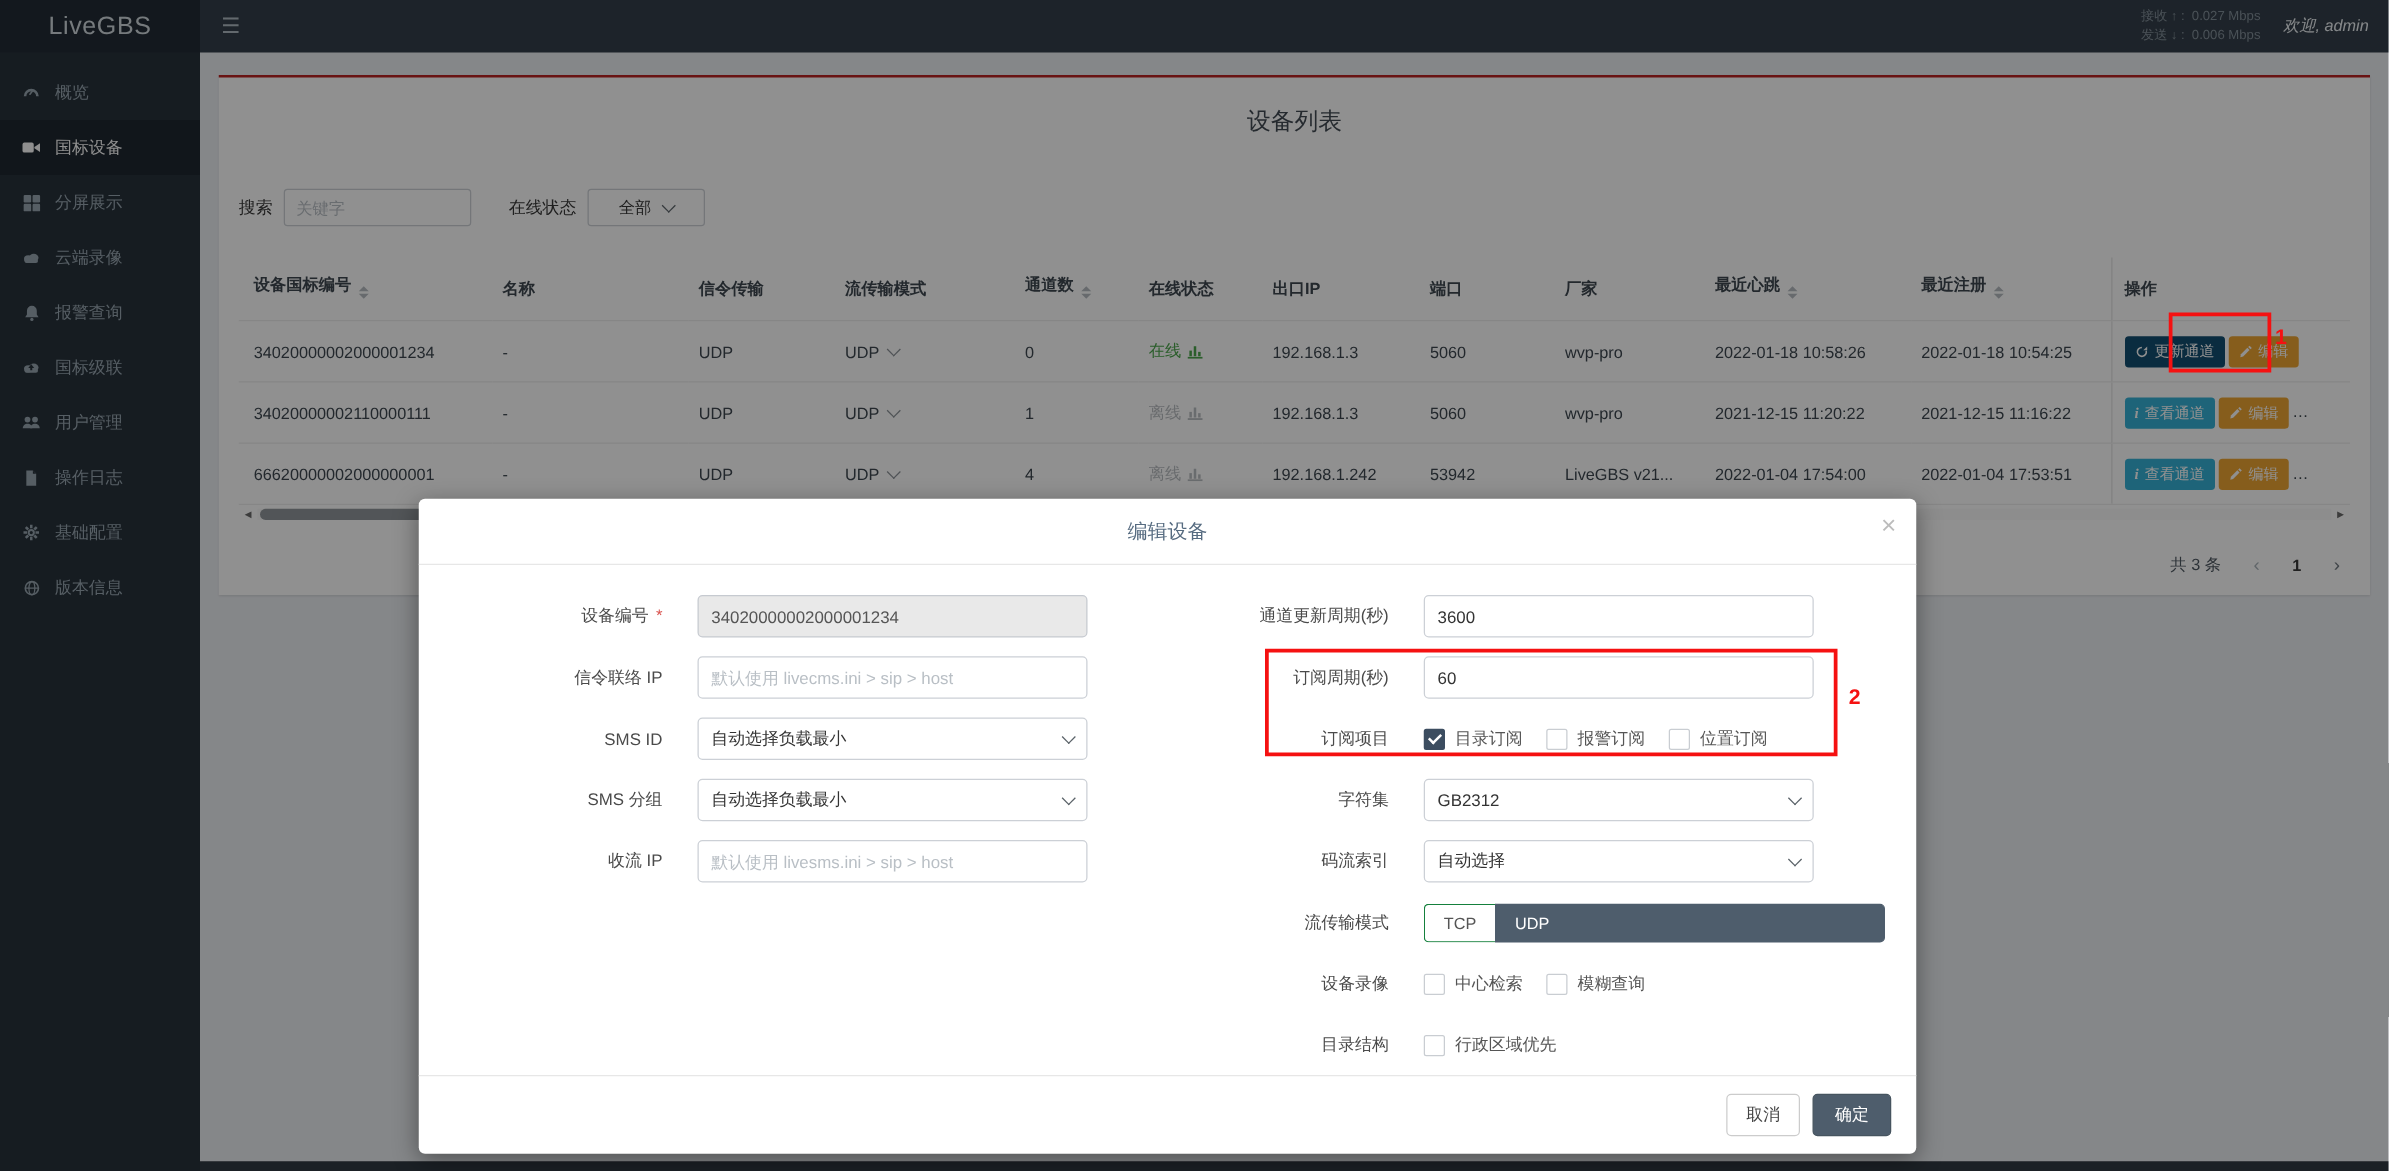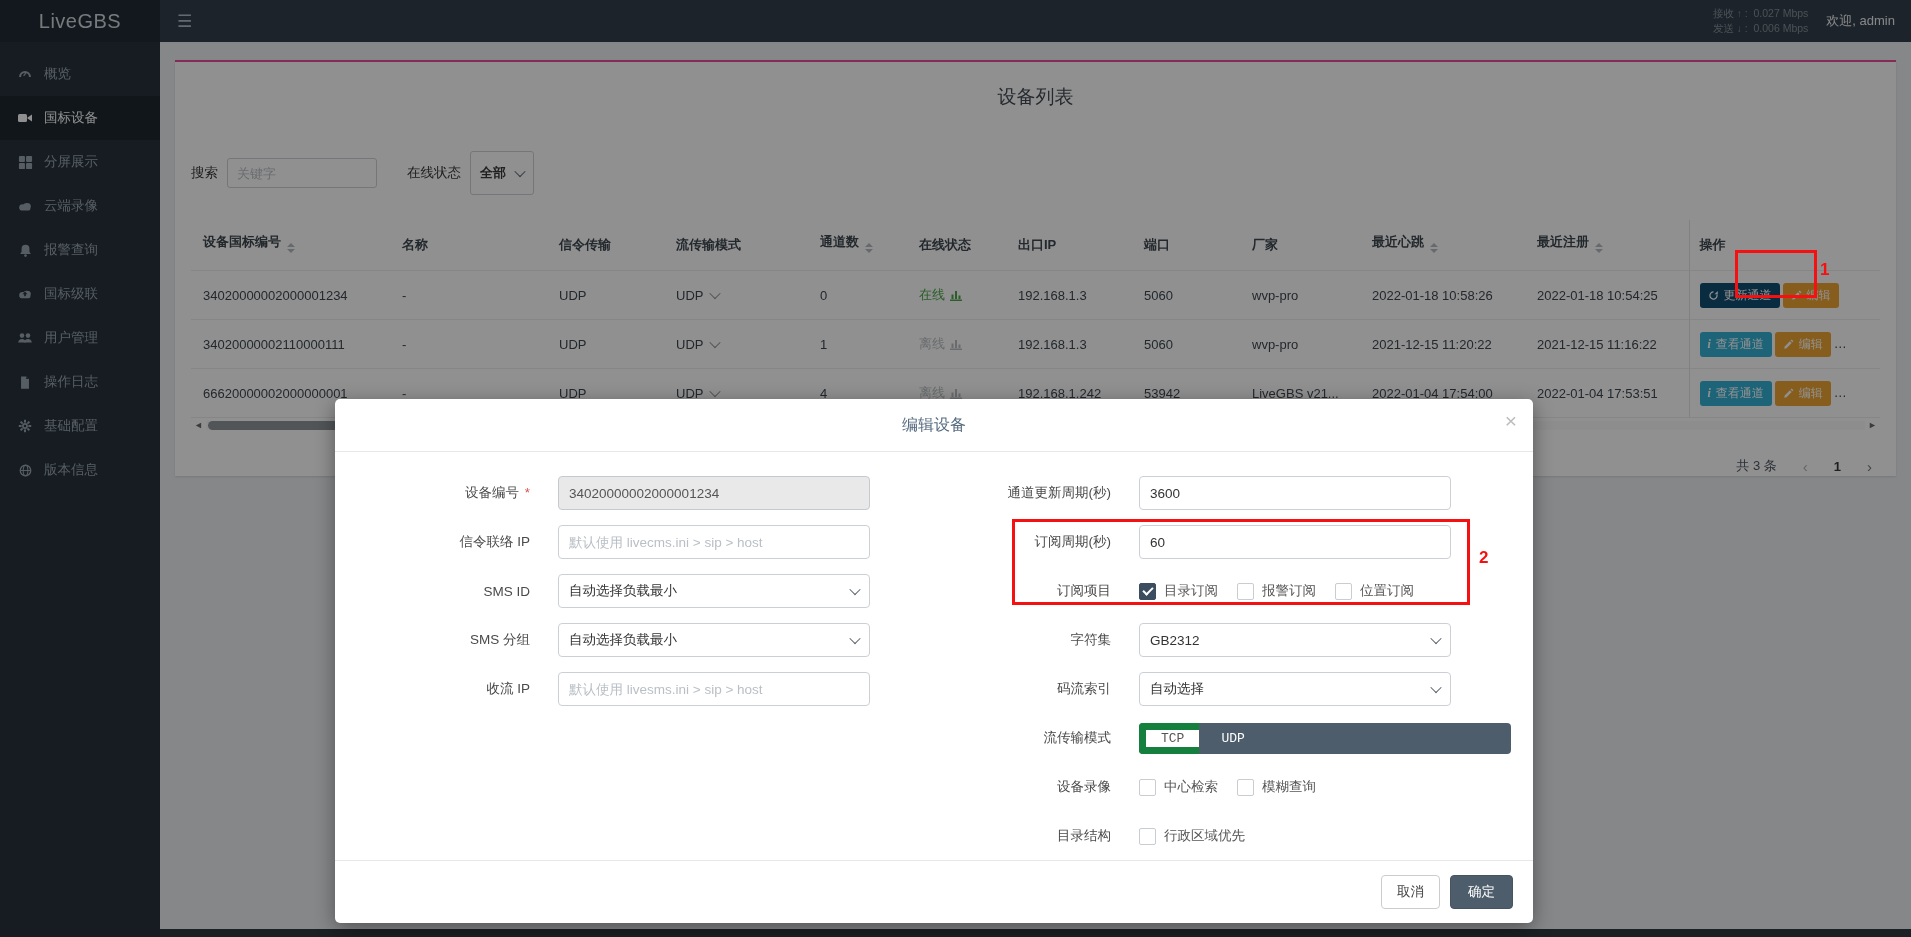--- a/index.html
+++ b/index.html
@@ -14,32 +14,32 @@
   .nav-item.active{background:#19222a;color:#fdfdfd;}
   .nav-item .ic{width:16px;height:16px;flex:none;display:flex;align-items:center;justify-content:center;}
   .nav-item svg{display:block;}
 
   
   .topbar{position:absolute;left:160px;right:0;top:0;height:42px;background:#2f3a45;display:flex;align-items:center;z-index:1;}
   .burger{color:#aeb9c2;font-size:17px;padding:0 17px;cursor:pointer;}
   .tb-spacer{flex:1;}
   .stats{text-align:right;font-size:10.5px;color:#7f8c97;line-height:1.4;}
   .stats .arrow{font-size:10px;}
-  .welcome{color:#e9eef2;font-size:13px;margin:0 16px 0 18px;white-space:nowrap;}
+  .welcome{color:#e9eef2;font-size:13px;margin:0 16px 0 18px;white-space:nowrap;font-style:italic;}
 
   
   .main{position:absolute;left:160px;top:42px;right:0;bottom:0;background:#eceff3;}
-  .panel{position:absolute;left:15px;right:15px;top:18px;height:414px;background:#fff;border-top:2px solid #ec4899;box-shadow:0 1px 2px rgba(0,0,0,.12);}
+  .panel{position:absolute;left:15px;right:15px;top:18px;height:414px;background:#fff;border-top:2px solid #b91c1c;box-shadow:0 1px 2px rgba(0,0,0,.12);}
   .panel-title{text-align:center;font-size:19px;color:#3d464f;margin-top:22px;}
   .toolbar{display:flex;align-items:center;margin:41px 0 0 16px;font-size:13.5px;color:#333;}
   .toolbar .lbl{margin-right:9px;}
   .txt-s{width:150px;height:30px;border:1px solid #ccd0d6;border-radius:3px;padding:0 9px;font-size:13px;color:#333;box-sizing:border-box;outline:none;font-family:inherit;}
   .txt-s::placeholder{color:#b9bfc5;}
   .status-lbl{margin-left:30px;margin-right:9px;}
-  .selbox{height:44px;border:1px solid #ccd0d6;border-radius:3px;display:inline-flex;align-items:center;justify-content:space-between;padding:0 9px;font-size:13px;color:#333;background:#fff;cursor:pointer;box-sizing:border-box;gap:10px;font-weight:bold;}
+  .selbox{height:30px;border:1px solid #ccd0d6;border-radius:3px;display:inline-flex;align-items:center;justify-content:space-between;padding:0 24px;font-size:13px;color:#333;background:#fff;cursor:pointer;box-sizing:border-box;gap:10px;}
   .chev{width:7px;height:7px;border-right:1.6px solid #5a6268;border-bottom:1.6px solid #5a6268;transform:rotate(45deg) translate(-1px,-1px);display:inline-block;}
 
   
   .table-wrap{margin:25px 16px 0;}
   table{width:100%;table-layout:fixed;border-collapse:collapse;font-size:13px;color:#39434c;}
   th{text-align:left;font-weight:bold;padding:13px 8px;white-space:nowrap;}
   td{padding:0 8px;height:48px;border-top:1px solid #ededed;white-space:nowrap;overflow:hidden;text-overflow:ellipsis;}
   th:first-child,td:first-child{padding-left:12px;}
   th.opcol,td.opcol{border-left:1px solid #e4e4e4;padding-left:10px;}
   .sort{display:inline-flex;flex-direction:column;margin-left:6px;vertical-align:-1px;}
@@ -86,21 +86,21 @@
   .req{color:#d9534f;margin-left:2px;}
   .txt{width:312px;height:34px;border:1px solid #ccd0d6;border-radius:4px;padding:0 10px;font-size:13.5px;color:#333;box-sizing:border-box;outline:none;font-family:inherit;background:#fff;}
   .txt::placeholder{color:#b9bfc5;}
   .txt:disabled{background:#e9e9e9;color:#555;border-color:#c6cad0;}
   .sel{width:312px;height:34px;border:1px solid #ccd0d6;border-radius:4px;display:flex;align-items:center;justify-content:space-between;padding:0 10px;font-size:13.5px;color:#333;box-sizing:border-box;cursor:pointer;background:#fff;}
   .cb{width:15px;height:15px;border:1px solid #c9cdd2;border-radius:2px;background:#fff;display:inline-block;position:relative;flex:none;cursor:pointer;}
   .cb.checked{background:#3c4d60;border-color:#3c4d60;}
   .cb.checked::after{content:"";position:absolute;left:4.5px;top:1.5px;width:4px;height:8px;border:solid #fff;border-width:0 2px 2px 0;transform:rotate(45deg);}
   .cb-label{font-size:13.5px;color:#555;margin:0 19px 0 8px;}
   .seg{display:inline-flex;}
-  .seg-btn{height:31px;padding:0 15px;border:7px solid #15803d;background:#fff;color:#555;font-size:13px;display:flex;align-items:center;cursor:pointer;box-sizing:border-box;font-family:Liberation Mono, monospace;}
+  .seg-btn{height:31px;padding:0 15px;border:1px solid #15803d;background:#fff;color:#555;font-size:13px;display:flex;align-items:center;cursor:pointer;box-sizing:border-box;font-family:Liberation Sans, sans-serif;}
   .seg-btn.first{border-radius:4px 0 0 4px;border-right:none;}
   .seg-btn.sel{background:#4e5d6c;border-color:#4e5d6c;color:#fff;border-radius:0 4px 4px 0;}
   .modal-foot{position:absolute;left:0;right:0;bottom:0;height:62px;border-top:1px solid #e7e7e7;display:flex;align-items:center;justify-content:flex-end;padding-right:20px;gap:10px;}
   .btn-cancel{height:34px;padding:0 15px;border:1px solid #ccc;border-radius:4px;background:#fff;color:#444;font-size:13.5px;cursor:pointer;font-family:inherit;}
   .btn-ok{height:34px;padding:0 17px;border-radius:4px;background:#4e5d6c;color:#fff;font-size:13.5px;border:1px solid #46545f;cursor:pointer;font-family:inherit;}
 
   
   .ann-box{position:absolute;border:3px solid #f51111;z-index:90;pointer-events:none;}
   .ann-num{position:absolute;color:#f51111;font-size:17px;font-weight:bold;z-index:90;pointer-events:none;}
   #ann1{left:1735px;top:250px;width:76px;height:42px;}

